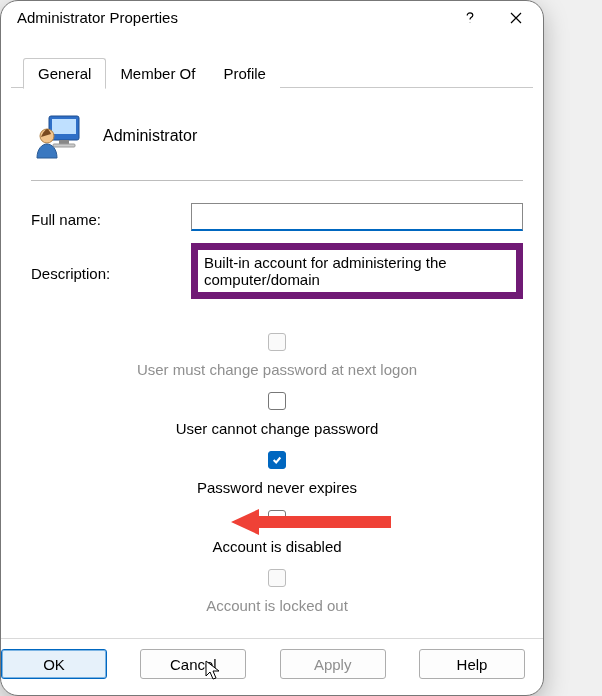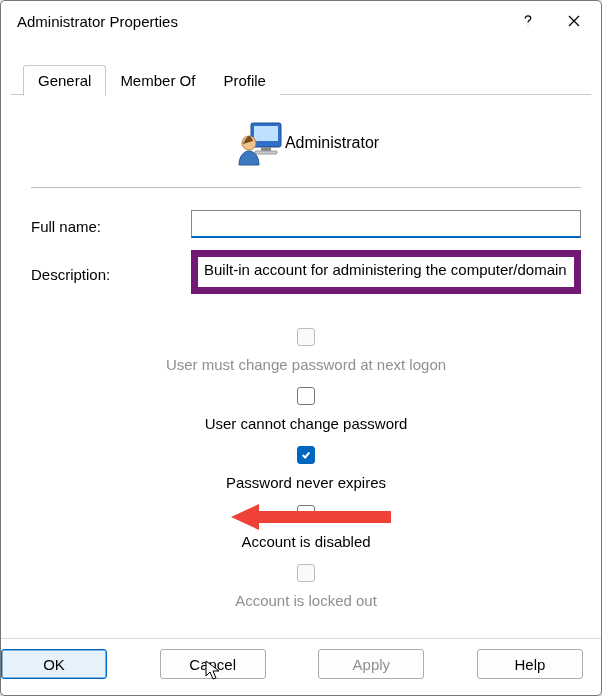--- a/index.html
+++ b/index.html
@@ -4,25 +4,25 @@
 <style>
   html, body {
     margin: 0;
     padding: 0;
     font-family: "Segoe UI", Tahoma, sans-serif;
     font-size: 15px;
     color: #000;
     background: #f0f0f0;
   }
   .window {
-    width: 602px;
+    width: 544px;
     height: 696px;
     background: #fff;
     border: 1px solid #777;
-    border-radius: 5px;
+    border-radius: 18px;
     box-sizing: border-box;
     box-shadow: 0 8px 24px rgba(0,0,0,0.25);
     display: flex;
     flex-direction: column;
     overflow: hidden;
   }
   
   .titlebar {
     display: flex;
     align-items: center;
@@ -77,22 +77,22 @@
   
   .panel {
     flex: 1;
     padding: 16px 20px 10px 30px;
     display: flex;
     flex-direction: column;
   }
   .identity {
     display: flex;
     align-items: center;
+    gap: 20px;
     margin: 8px 0 18px 4px;
-    justify-content: center;
   }
   .identity .icon { width: 48px; height: 48px; }
   .identity .name { font-size: 16px; }
 
   .hr { border-top: 1px solid #bdbdbd; margin: 2px 0 22px 0; }
 
   .form-row {
     display: flex;
     align-items: center;
     margin-bottom: 12px;

